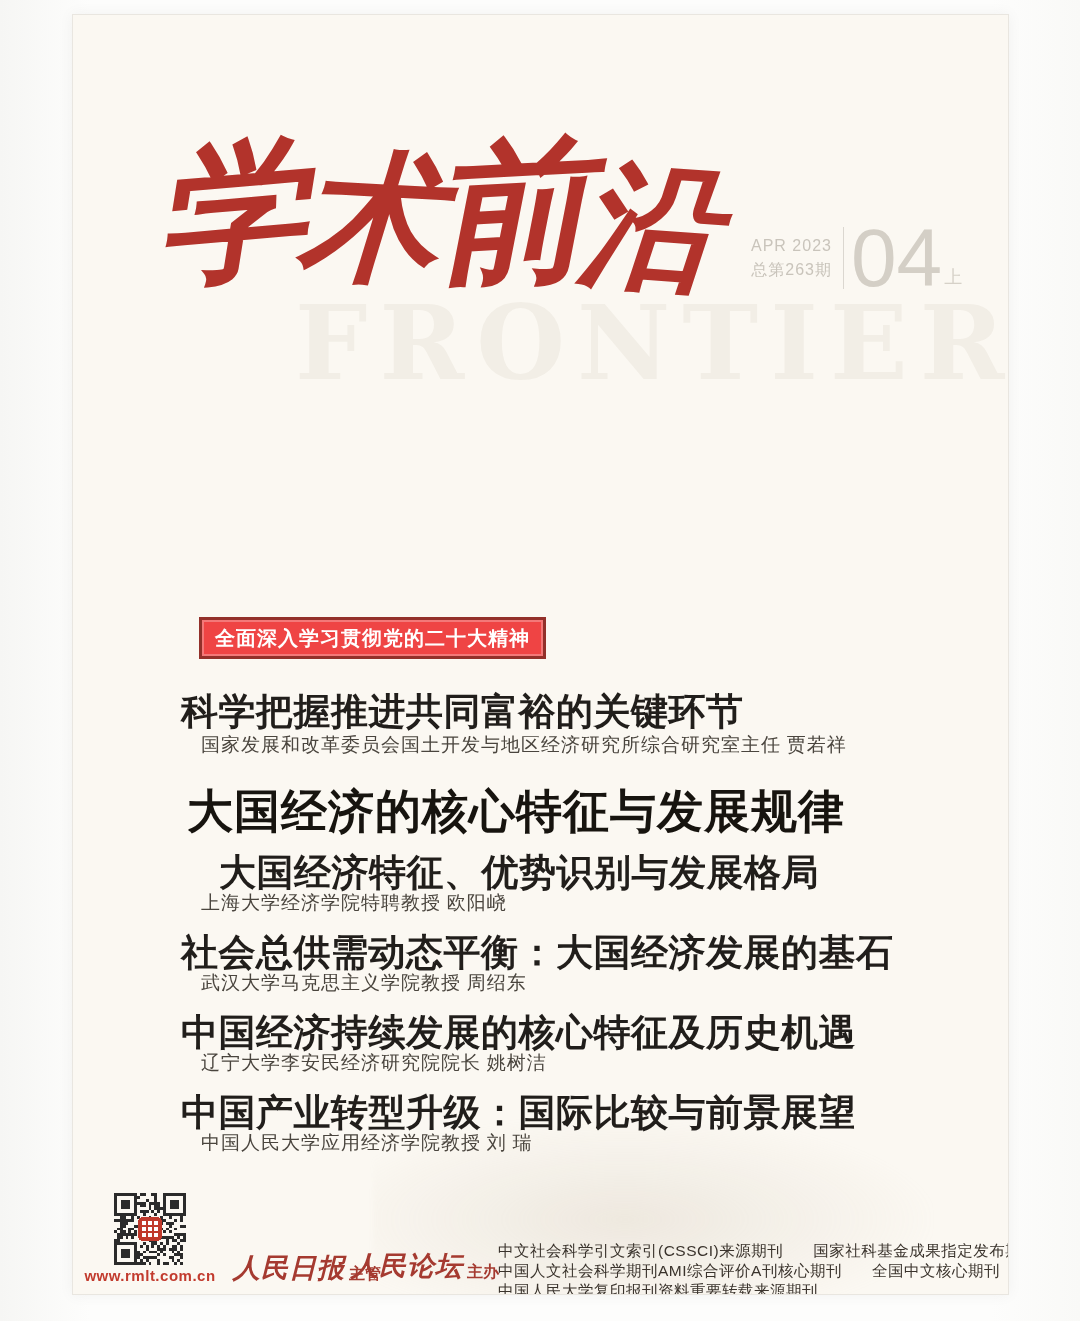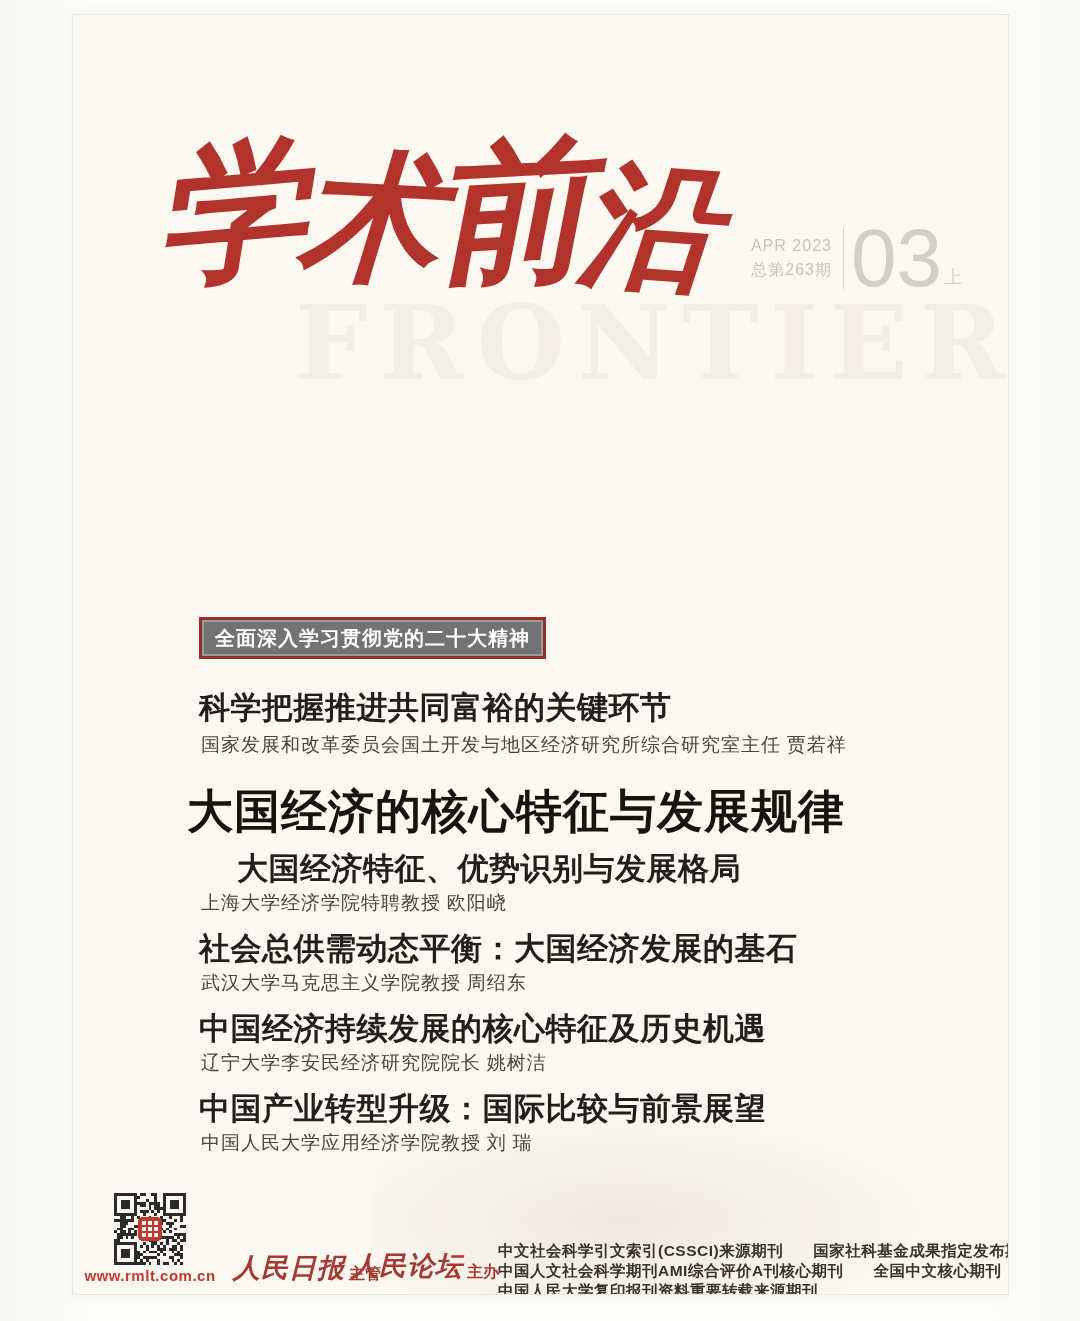--- a/index.html
+++ b/index.html
@@ -45,30 +45,30 @@
   .issue-part { font-size:18px; color:#d6d1c8; align-self:flex-end; margin-bottom:12px; margin-left:2px; }
   .watermark {
     position:absolute; left:222px; top:268px; z-index:1;
     font-family:"DejaVu Serif", serif; font-weight:bold;
     font-size:102px; letter-spacing:12px; color:rgba(90,70,40,0.055);
     white-space:nowrap;
   }
   
   .banner {
     position:absolute; left:126px; top:602px;
-    background:#737373; color:#ffffff;
+    background:#ef4444; color:#ffffff;
     border:3px solid #93302a;
     box-shadow:inset 0 0 0 2px rgba(255,255,255,0.28);
     font-size:20px; font-weight:bold; letter-spacing:1px;
     padding:7px 13px; line-height:22px; white-space:nowrap; z-index:2;
   }
   
   .art-title {
-    position:absolute; left:126px; white-space:nowrap;
-    font-size:31px; font-weight:bold; color:#211e1b; letter-spacing:0.5px; z-index:2;
+    position:absolute; left:108px; white-space:nowrap;
+    font-size:37px; font-weight:bold; color:#211e1b; letter-spacing:0.5px; z-index:2;
   }
   .art-author {
     position:absolute; left:128px; white-space:nowrap;
     font-family:"Liberation Serif", serif; font-size:19px; color:#4a453e; letter-spacing:1px; z-index:2;
   }
   .feature-title {
     position:absolute; left:114px; top:766px; white-space:nowrap;
     font-family:"Liberation Serif", serif;
     font-size:46px; font-weight:900; color:#17140f; letter-spacing:1px; z-index:2;
   }
@@ -85,38 +85,38 @@
   }
   .org { position:absolute; display:flex; align-items:flex-end; z-index:2; color:#a53a30; white-space:nowrap; }
   .org .org-name {
     font-family:Liberation Mono, monospace; font-style:italic; font-weight:bold;
     font-size:27px; line-height:30px; letter-spacing:1px;
   }
   .org .org-role { font-size:16px; font-weight:bold; line-height:22px; margin-left:4px; }
   .org1 { left:160px; top:1240px; }
   .org2 { left:278px; top:1238px; }
   .accolades { position:absolute; left:425px; top:1226px; z-index:2; }
-  .acc-line { display:flex; gap:30px; font-size:15.5px; font-weight:bold; color:#3a332c; line-height:20px; letter-spacing:0.5px; white-space:nowrap; }
+  .acc-line { display:flex; gap:30px; font-size:15.5px; font-weight:normal; color:#3a332c; line-height:20px; letter-spacing:0.5px; white-space:nowrap; }
 </style>
 </head>
 <body>
 
 <div class="cover">
 
   <div class="deco"></div>
 
   <h1 class="masthead"><span class="c0">学</span><span class="c1">术</span><span class="c2">前</span><span class="c3">沿</span></h1>
 
   <div class="issue-info">
     <div class="issue-dates">
       <div>APR  2023</div>
       <div>总第263期</div>
     </div>
     <div class="issue-divider"></div>
-    <div class="issue-num">03</div>
+    <div class="issue-num">04</div>
     <div class="issue-part">上</div>
   </div>
 
   <div class="watermark">FRONTIERS</div>
 
   <div class="banner">全面深入学习贯彻党的二十大精神</div>
 
   <div class="art-title t1">科学把握推进共同富裕的关键环节</div>
   <div class="art-author a1">国家发展和改革委员会国土开发与地区经济研究所综合研究室主任  贾若祥</div>
 

